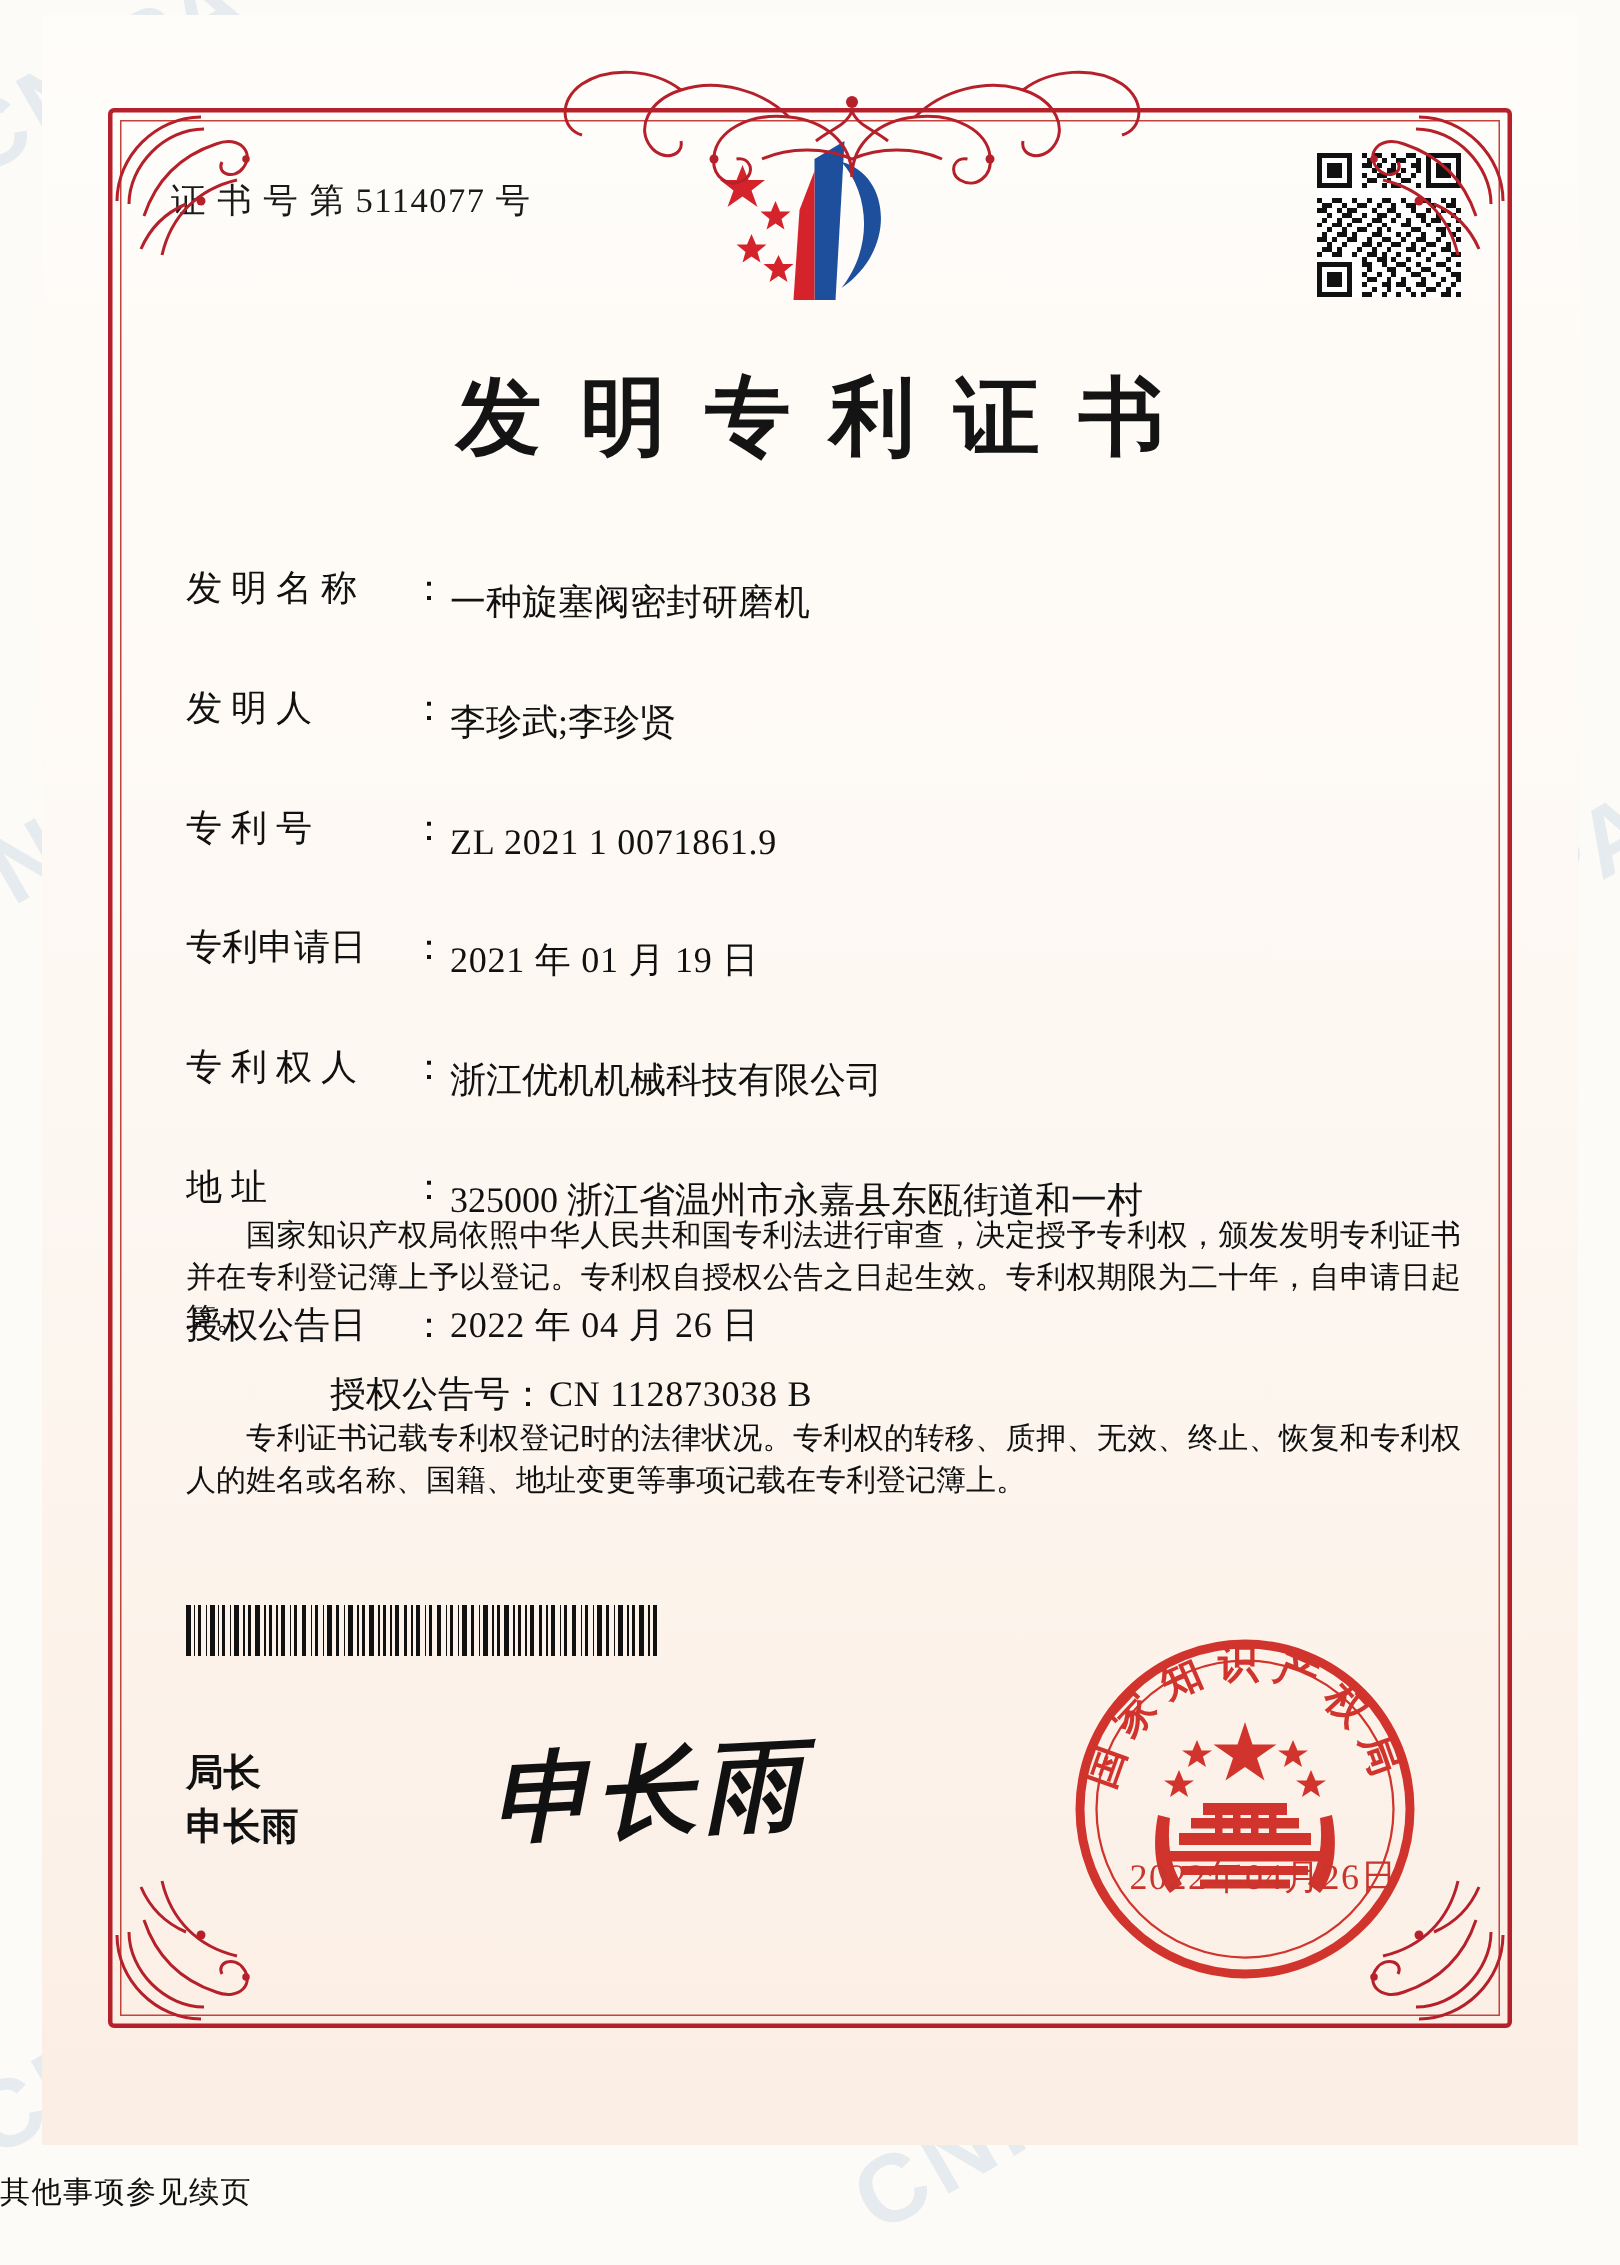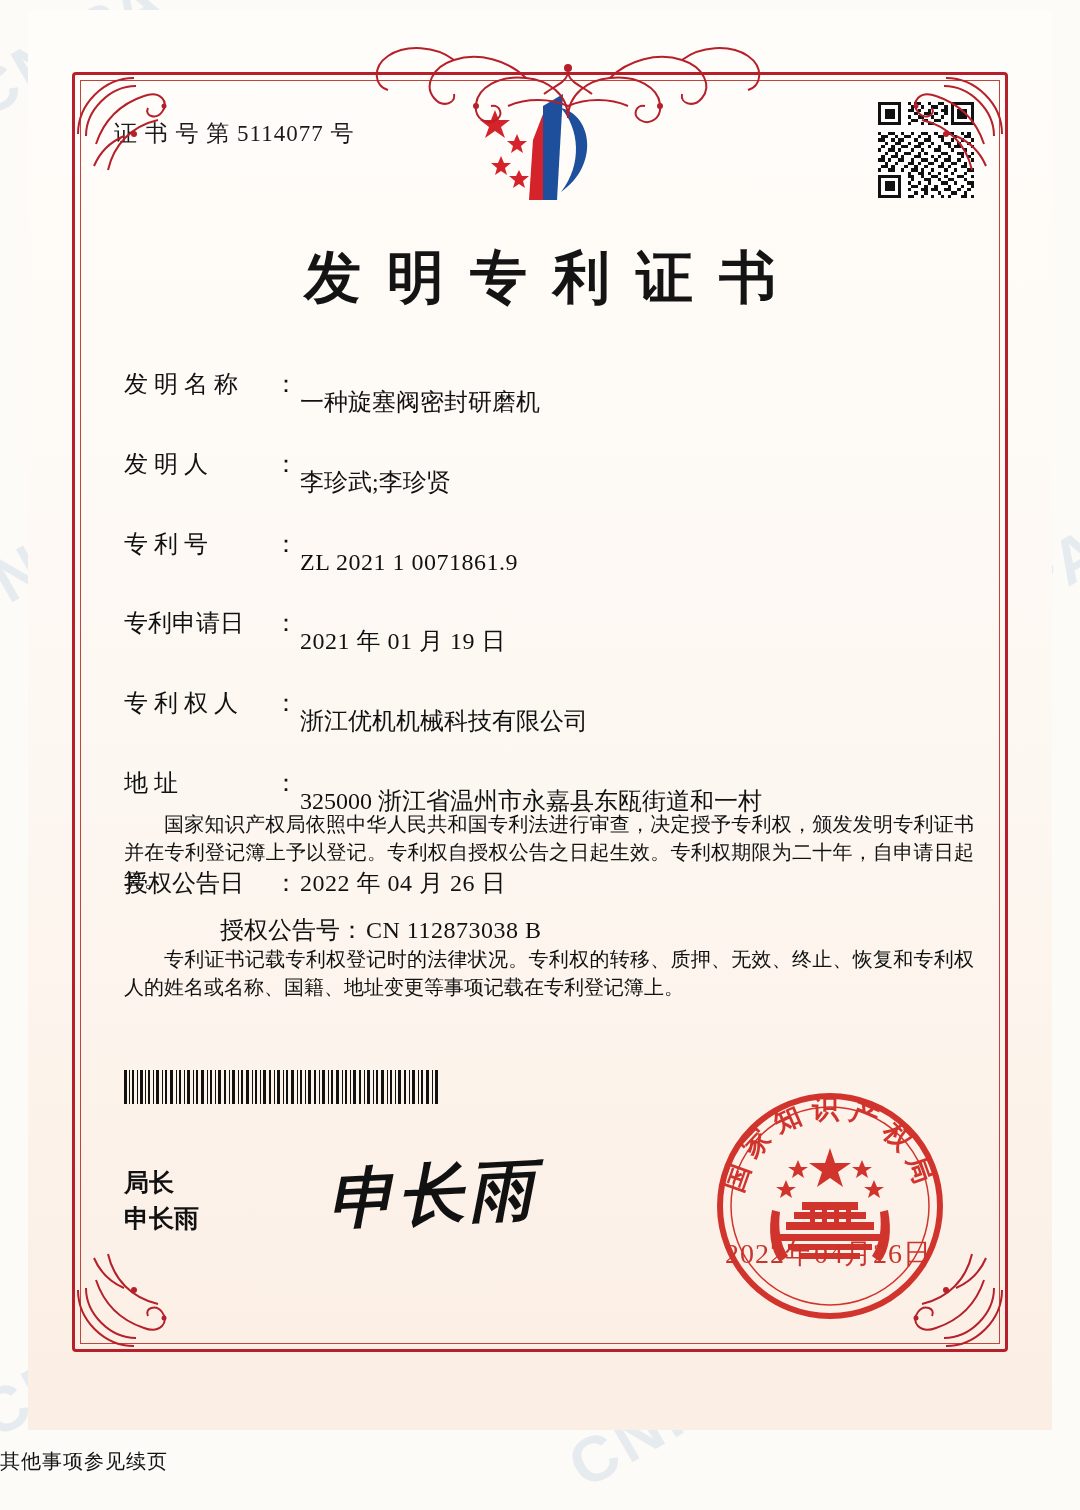--- a/index.html
+++ b/index.html
@@ -85,21 +85,21 @@
     color:#141414;
     font-family:Liberation Mono, monospace;
   }
 
   
   .fields{
     position:absolute;left:96px;right:70px;top:360px;
     font-size:24px;color:#111;
   }
   .field{
-    display:flex;align-items:flex-start;
+    display:flex;align-items:center;
     margin-bottom:33px;
     line-height:1.2;
   }
   .f-label{
     width:150px;flex:none;
     display:flex;justify-content:space-between;
     letter-spacing:0;
   }
   .f-label span{display:inline-block;}
   .f-colon{margin:0 2px 0 0;}
@@ -140,21 +140,21 @@
     transform:rotate(-3deg);
   }
 
   
   .seal{
     position:absolute;right:106px;top:1080px;
     width:232px;height:232px;
   }
   .seal-date{
     position:absolute;right:120px;top:1225px;
-    font-size:28px;color:#c8352c;letter-spacing:1px;
+    font-size:24px;color:#c8352c;letter-spacing:1px;
     font-family:"Liberation Serif", serif;
   }
 
   .page-no{
     position:absolute;left:0;right:0;top:1300px;
     text-align:center;font-size:22px;color:#111;
   }
 
   .footnote{
     position:absolute;left:0;right:0;top:1448px;

